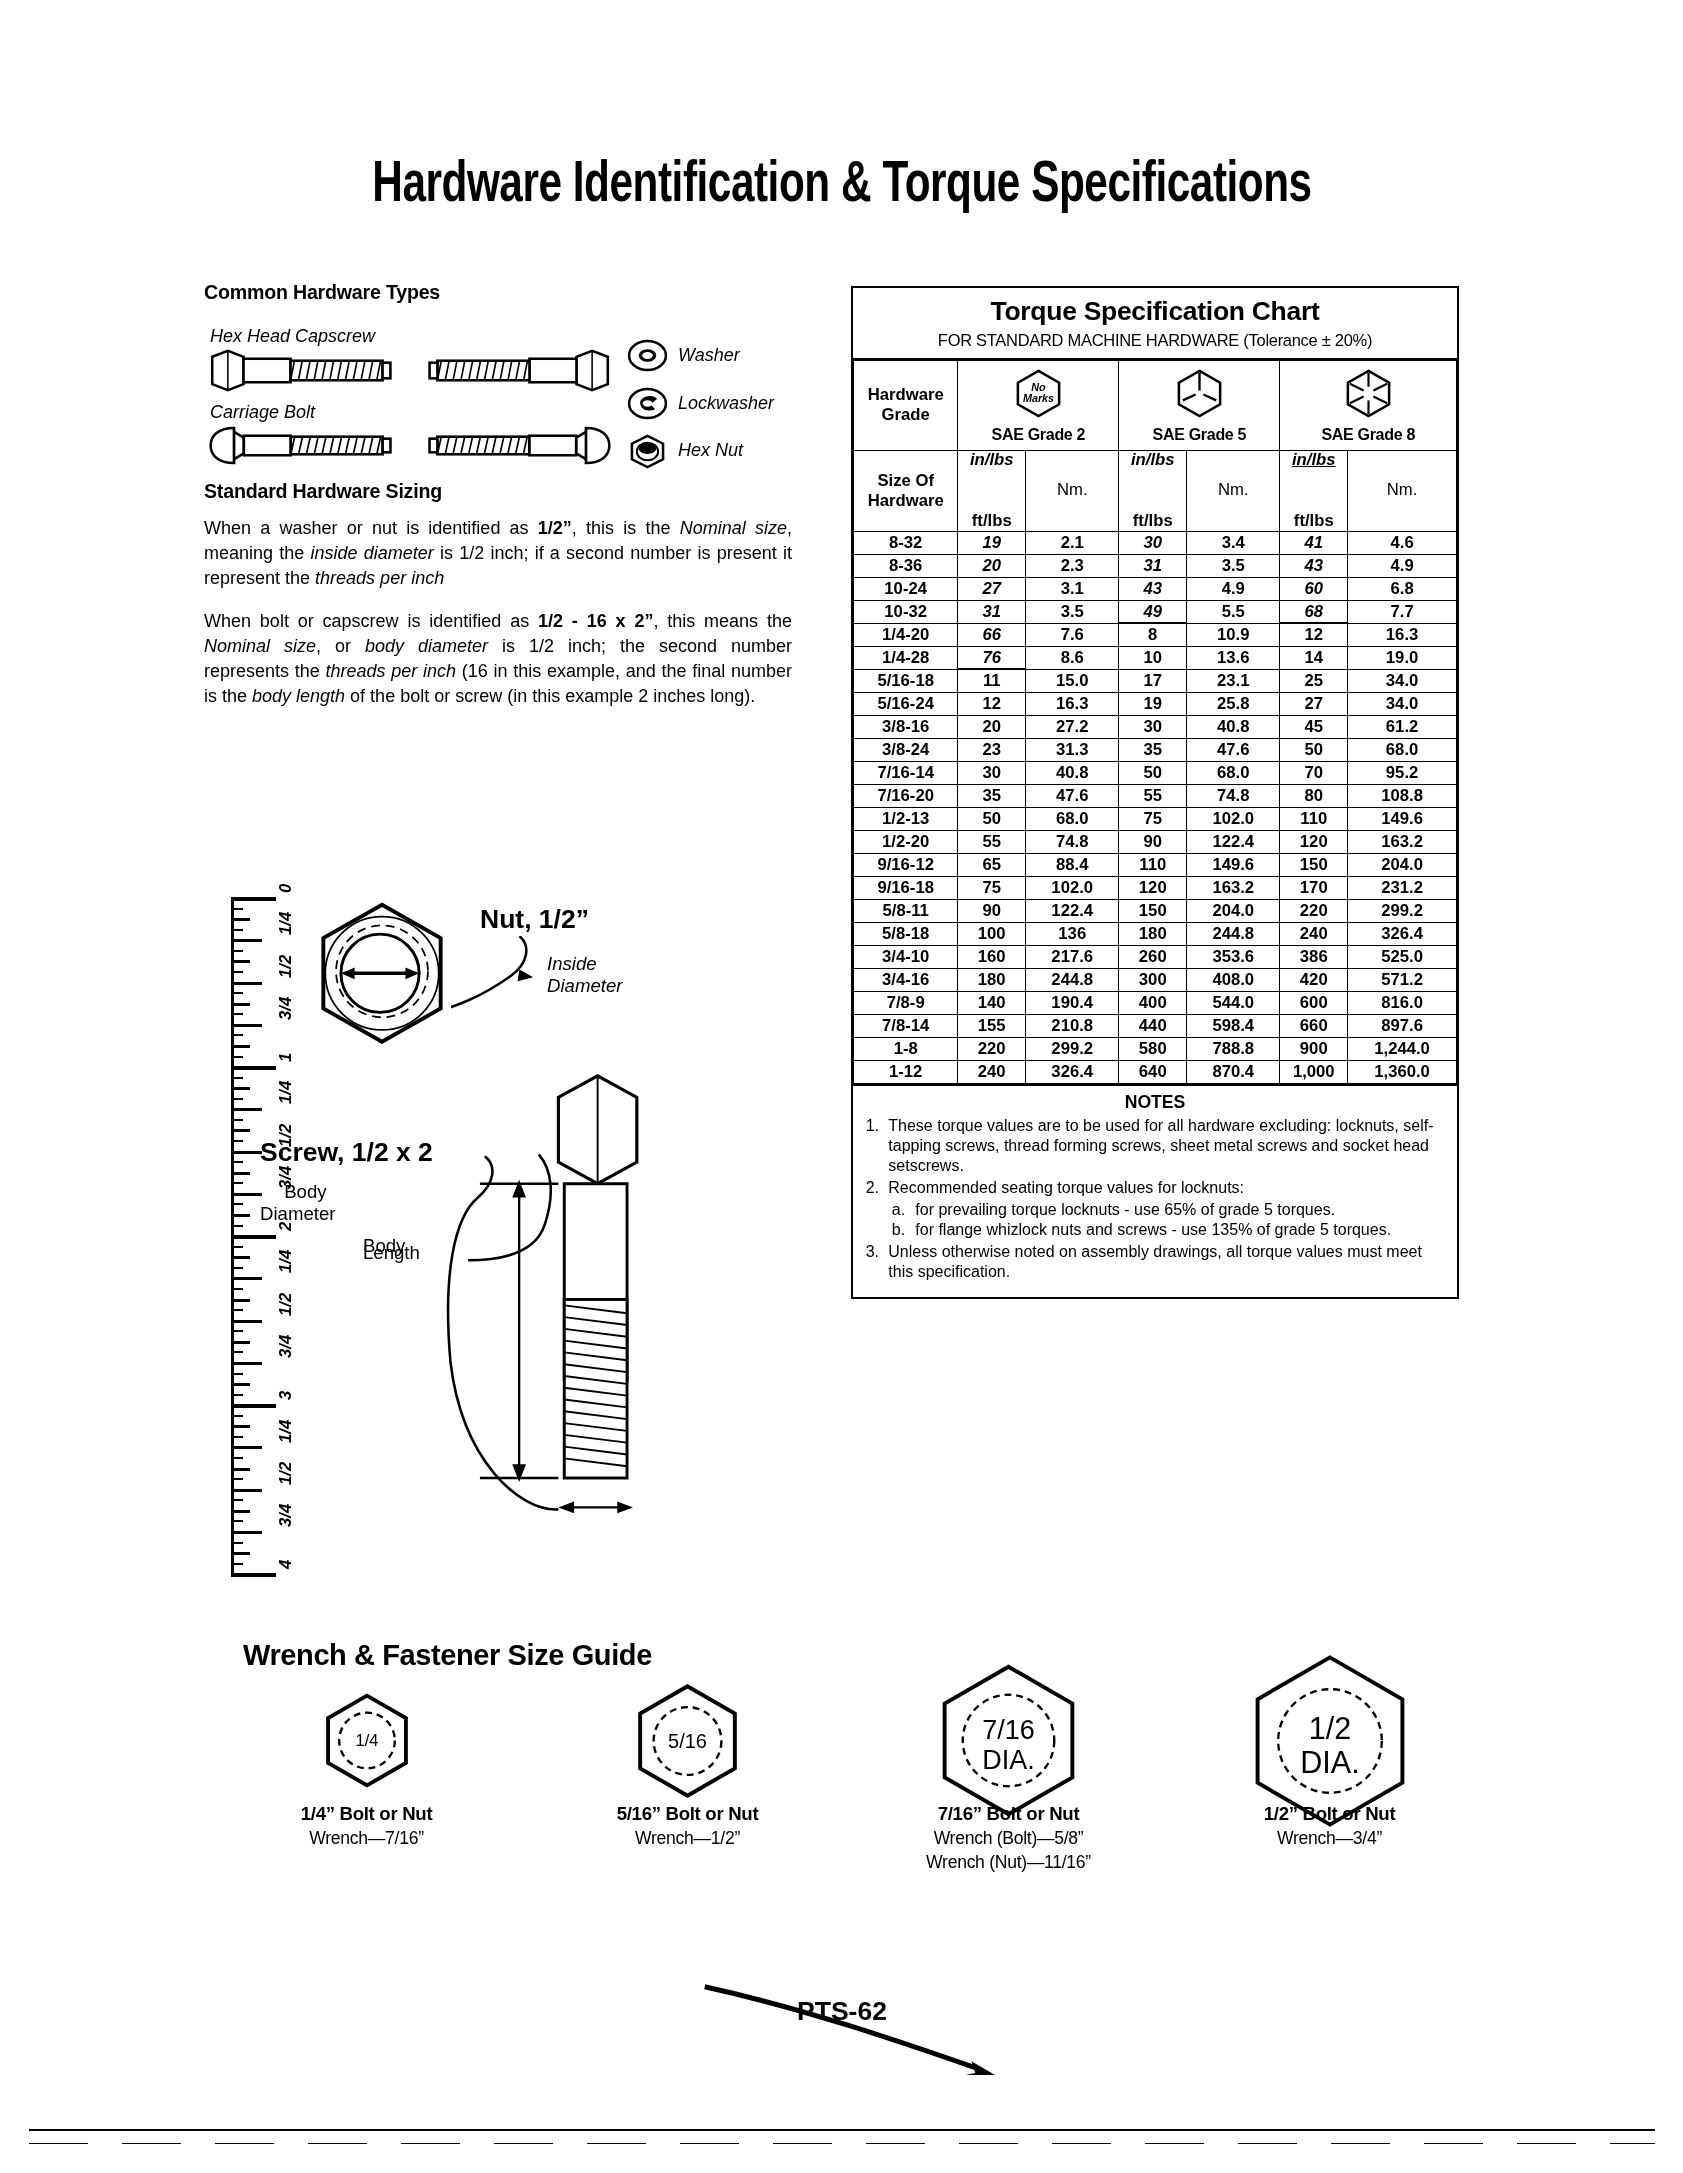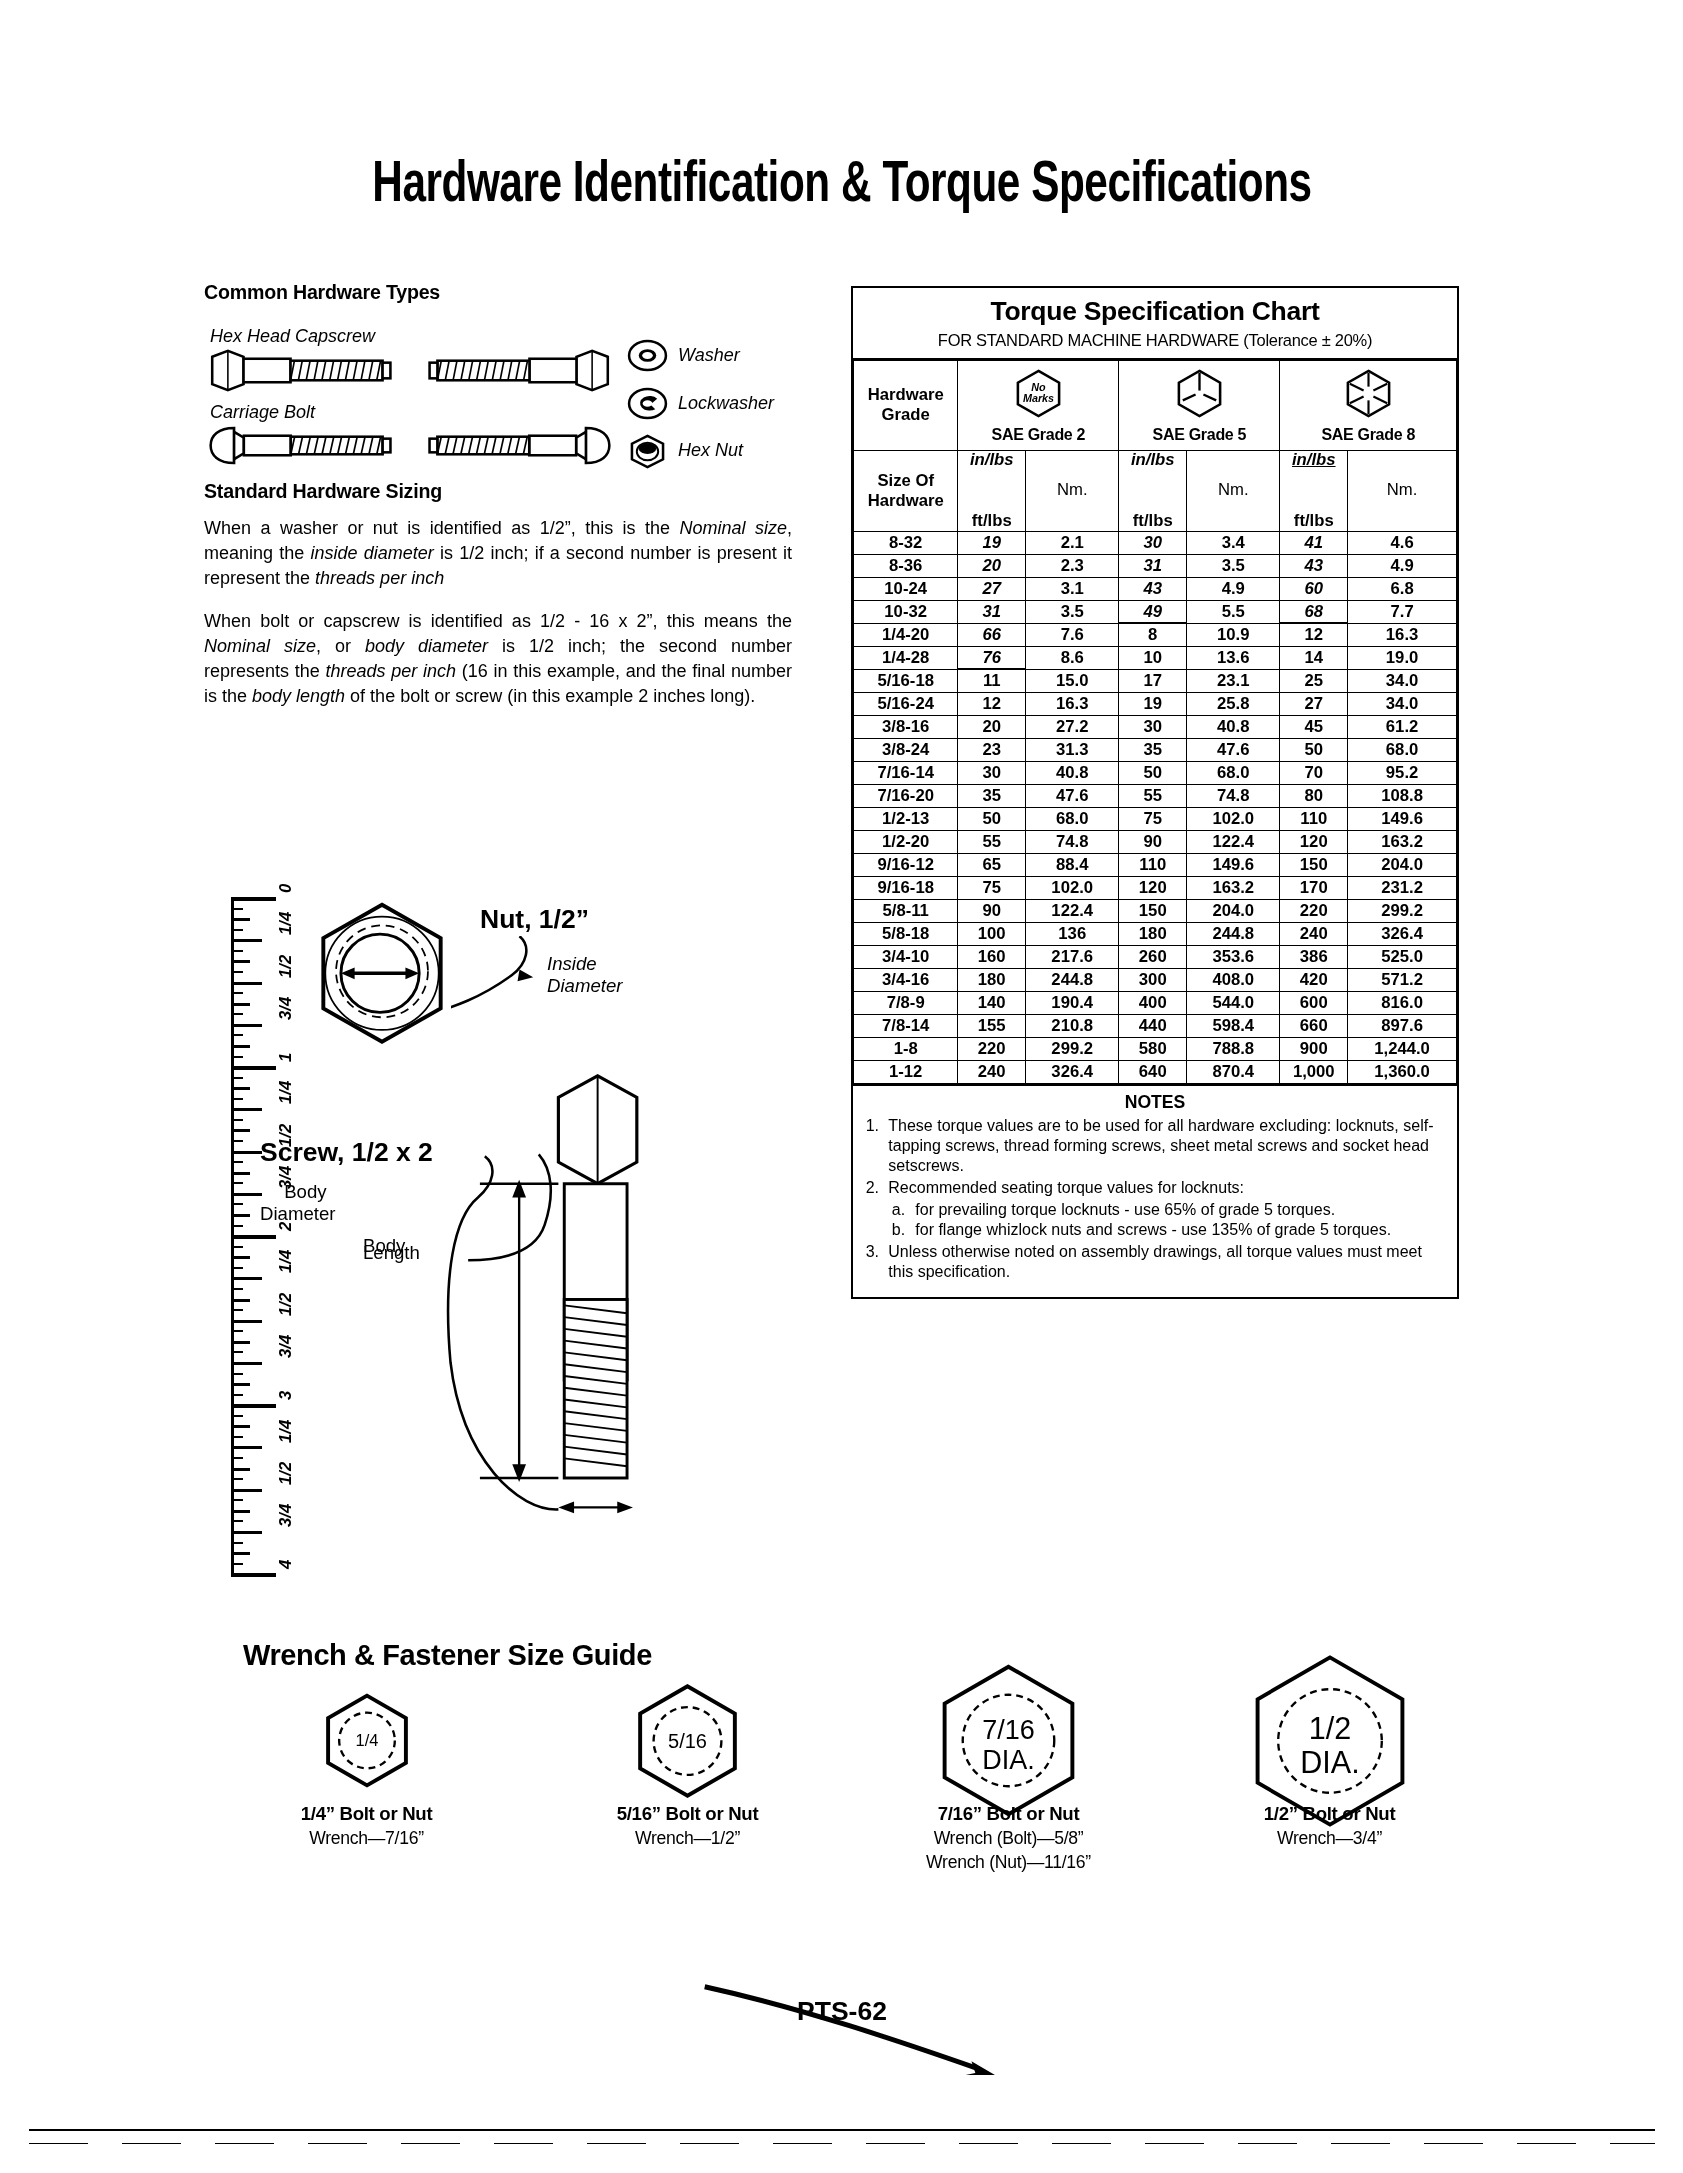--- a/index.html
+++ b/index.html
@@ -30,21 +30,21 @@
   #left-col{ position:absolute; left:204px; top:281px; width:588px; }
   .sec-head{ font-weight:bold; font-size:19.6px; letter-spacing:-0.2px; }
 
   #hw-types-figure{ position:relative; height:147px; margin-top:21.6px; }
   .fastener-label{ font-style:italic; font-size:18px; font-weight:500; }
   .fz{ position:absolute; }
 
   #sizing-head{ margin-top:7.8px; }
   .body-p{ font-size:18px; line-height:25px; text-align:justify; margin-top:12.7px; }
   .body-p i{ }
-  .body-p b{ font-weight:normal; }
+  .body-p b{ font-weight:bold; }
   .bold-ital{ font-weight:bold; font-style:italic; font-size:18px; line-height:24.5px; margin-top:17.6px; }
 
   
   #ruler{ position:absolute; left:223px; top:897px; width:57px; height:676px; }
   #ruler .spine{ position:absolute; left:7.8px; top:0; bottom:0; width:2.9px; background:#000; }
   .tick{ position:absolute; left:7.8px; height:2.9px; background:#000; }
   .t-inch{ width:45px; height:3.9px; }
   .t-qtr { width:31px; }
   .t-8th { width:19.6px; }
   .t-16th{ width:11.8px; height:2px; }

